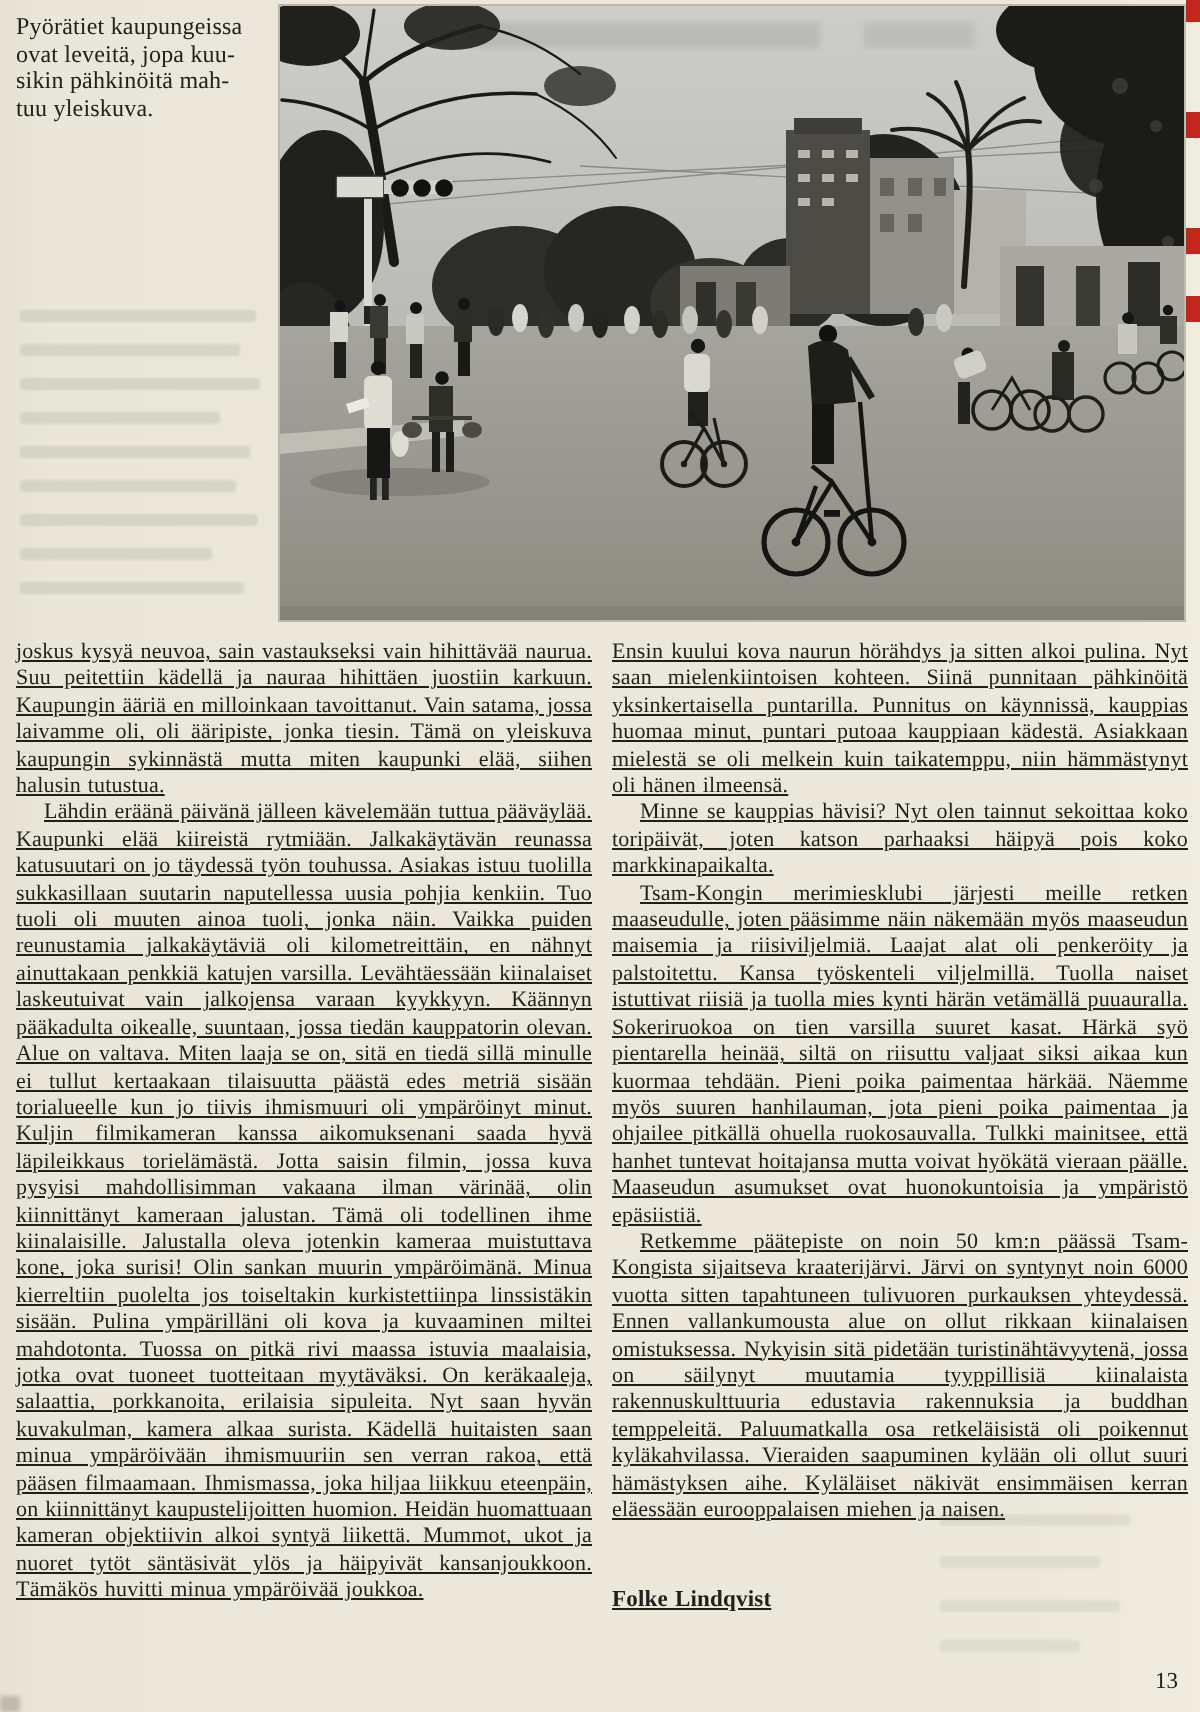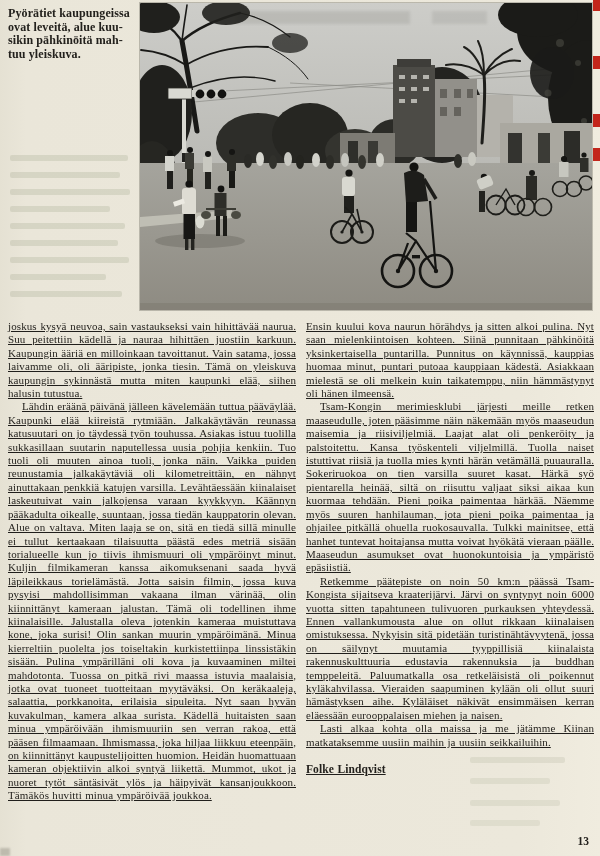--- a/index.html
+++ b/index.html
@@ -9,21 +9,21 @@
     background:#b9b5a8;
   }
   .page{
     position:relative;width:600px;height:856px;
     background:linear-gradient(90deg,#e5e1d3 0px,#eae6d9 26px,#ece8db 520px,#f0ecdf 600px);
     color:#201e1b;
   }
   
   .caption{
     position:absolute;left:8px;top:7px;width:127px;
-    font-size:12px;line-height:13.6px;font-weight:bold;
+    font-size:12px;line-height:13.6px;font-weight:normal;
     letter-spacing:.1px;color:#23211d;
   }
   .caption .cap-line{white-space:nowrap;}
   
   .photo{
     position:absolute;left:140px;top:3px;width:452px;height:307px;
     outline:1px solid rgba(40,38,32,.25);
     background:#c4c4c0;
   }
   .photo svg{display:block;width:452px;height:307px;}
@@ -39,38 +39,38 @@
   .columns{
     position:absolute;left:8px;top:320px;width:586px;
     display:flex;gap:10px;text-decoration:underline;
   }
   .col{
     width:288px;font-size:11px;line-height:13.4px;
     text-align:justify;color:#211f1b;letter-spacing:.1px;word-spacing:.5px;
   }
   .col p{margin:0;}
   .col p.indent{text-indent:14px;}
-  .signature{font-weight:bold;margin-top:14px;font-size:11.5px;}
+  .signature{font-weight:bold;margin-top:32px;font-size:11.5px;}
   .page-number{
     position:absolute;right:11px;bottom:9px;
-    font-size:11.5px;font-weight:bold;color:#23211d;
+    font-size:11.5px;font-weight:normal;color:#23211d;
   }
   .corner-smudge{
     position:absolute;left:0;bottom:0;width:10px;height:8px;
     background:#8f8c80;opacity:.45;filter:blur(1px);
   }
 </style>
 </head>
 <body>
 
 <div class="page">
 
   <div class="caption">
     <div class="cap-line">Pyörätiet kaupungeissa</div>
-    <div class="cap-line">ovat leveitä, alue kuu-</div>
+    <div class="cap-line">ovat leveitä, jopa kuu-</div>
     <div class="cap-line">sikin pähkinöitä mah-</div>
     <div class="cap-line">tuu yleiskuva.</div>
   </div>
 
   <div class="ghost" style="left:10px;top:155px;width:118px;"></div>
   <div class="ghost" style="left:10px;top:172px;width:110px;"></div>
   <div class="ghost" style="left:10px;top:189px;width:120px;"></div>
   <div class="ghost" style="left:10px;top:206px;width:100px;"></div>
   <div class="ghost" style="left:10px;top:223px;width:115px;"></div>
   <div class="ghost" style="left:10px;top:240px;width:108px;"></div>
@@ -309,23 +309,23 @@
   <div class="red-mark m2"></div>
   <div class="red-mark m3"></div>
 
   <div class="columns">
     <div class="col">
       <p>joskus kysyä neuvoa, sain vastaukseksi vain hihittävää naurua. Suu peitettiin kädellä ja nauraa hihittäen juostiin karkuun. Kaupungin ääriä en milloinkaan tavoittanut. Vain satama, jossa laivamme oli, oli ääripiste, jonka tiesin. Tämä on yleiskuva kaupungin sykinnästä mutta miten kaupunki elää, siihen halusin tutustua.</p>
       <p class="indent">Lähdin eräänä päivänä jälleen kävelemään tuttua pääväylää. Kaupunki elää kiireistä rytmiään. Jalkakäytävän reunassa katusuutari on jo täydessä työn touhussa. Asiakas istuu tuolilla sukkasillaan suutarin naputellessa uusia pohjia kenkiin. Tuo tuoli oli muuten ainoa tuoli, jonka näin. Vaikka puiden reunustamia jalkakäytäviä oli kilometreittäin, en nähnyt ainuttakaan penkkiä katujen varsilla. Levähtäessään kiinalaiset laskeutuivat vain jalkojensa varaan kyykkyyn. Käännyn pääkadulta oikealle, suuntaan, jossa tiedän kauppatorin olevan. Alue on valtava. Miten laaja se on, sitä en tiedä sillä minulle ei tullut kertaakaan tilaisuutta päästä edes metriä sisään torialueelle kun jo tiivis ihmismuuri oli ympäröinyt minut. Kuljin filmikameran kanssa aikomuksenani saada hyvä läpileikkaus torielämästä. Jotta saisin filmin, jossa kuva pysyisi mahdollisimman vakaana ilman värinää, olin kiinnittänyt kameraan jalustan. Tämä oli todellinen ihme kiinalaisille. Jalustalla oleva jotenkin kameraa muistuttava kone, joka surisi! Olin sankan muurin ympäröimänä. Minua kierreltiin puolelta jos toiseltakin kurkistettiinpa linssistäkin sisään. Pulina ympärilläni oli kova ja kuvaaminen miltei mahdotonta. Tuossa on pitkä rivi maassa istuvia maalaisia, jotka ovat tuoneet tuotteitaan myytäväksi. On keräkaaleja, salaattia, porkkanoita, erilaisia sipuleita. Nyt saan hyvän kuvakulman, kamera alkaa surista. Kädellä huitaisten saan minua ympäröivään ihmismuuriin sen verran rakoa, että pääsen filmaamaan. Ihmismassa, joka hiljaa liikkuu eteenpäin, on kiinnittänyt kaupustelijoitten huomion. Heidän huomattuaan kameran objektiivin alkoi syntyä liikettä. Mummot, ukot ja nuoret tytöt säntäsivät ylös ja häipyivät kansanjoukkoon. Tämäkös huvitti minua ympäröivää joukkoa.</p>
     </div>
     <div class="col">
       <p>Ensin kuului kova naurun hörähdys ja sitten alkoi pulina. Nyt saan mielenkiintoisen kohteen. Siinä punnitaan pähkinöitä yksinkertaisella puntarilla. Punnitus on käynnissä, kauppias huomaa minut, puntari putoaa kauppiaan kädestä. Asiakkaan mielestä se oli melkein kuin taikatemppu, niin hämmästynyt oli hänen ilmeensä.</p>
+      <p class="indent">Minne se kauppias hävisi? Nyt olen tainnut sekoittaa koko toripäivät, joten katson parhaaksi häipyä pois koko markkinapaikalta.</p>
       <p class="indent">Tsam-Kongin merimiesklubi järjesti meille retken maaseudulle, joten pääsimme näin näkemään myös maaseudun maisemia ja riisiviljelmiä. Laajat alat oli penkeröity ja palstoitettu. Kansa työskenteli viljelmillä. Tuolla naiset istuttivat riisiä ja tuolla mies kynti härän vetämällä puuauralla. Sokeriruokoa on tien varsilla suuret kasat. Härkä syö pientarella heinää, siltä on riisuttu valjaat siksi aikaa kun kuormaa tehdään. Pieni poika paimentaa härkää. Näemme myös suuren hanhilauman, jota pieni poika paimentaa ja ohjailee pitkällä ohuella ruokosauvalla. Tulkki mainitsee, että hanhet tuntevat hoitajansa mutta voivat hyökätä vieraan päälle. Maaseudun asumukset ovat huonokuntoisia ja ympäristö epäsiistiä.</p>
       <p class="indent">Retkemme päätepiste on noin 50 km:n päässä Tsam-Kongista sijaitseva kraaterijärvi. Järvi on syntynyt noin 6000 vuotta sitten tapahtuneen tulivuoren purkauksen yhteydessä. Ennen vallankumousta alue on ollut rikkaan kiinalaisen omistuksessa. Nykyisin sitä pidetään turistinähtävyytenä, jossa on säilynyt muutamia tyyppillisiä kiinalaista rakennuskulttuuria edustavia rakennuksia ja buddhan temppeleitä. Paluumatkalla osa retkeläisistä oli poikennut kyläkahvilassa. Vieraiden saapuminen kylään oli ollut suuri hämästyksen aihe. Kyläläiset näkivät ensimmäisen kerran eläessään eurooppalaisen miehen ja naisen.</p>
-      <p class="indent">Lasti alkaa kohta olla maissa ja me jätämme Kiinan matkataksemme uusiin maihin ja uusiin seikkailuihin.</p>
       <div class="signature">Folke Lindqvist</div>
     </div>
   </div>
 
   <div class="ghost" style="left:470px;top:757px;width:95px;opacity:.12;"></div>
   <div class="ghost" style="left:470px;top:778px;width:80px;opacity:.11;"></div>
   <div class="ghost" style="left:470px;top:800px;width:90px;opacity:.11;"></div>
   <div class="ghost" style="left:470px;top:820px;width:70px;opacity:.1;"></div>
 
   <div class="page-number">13</div>

